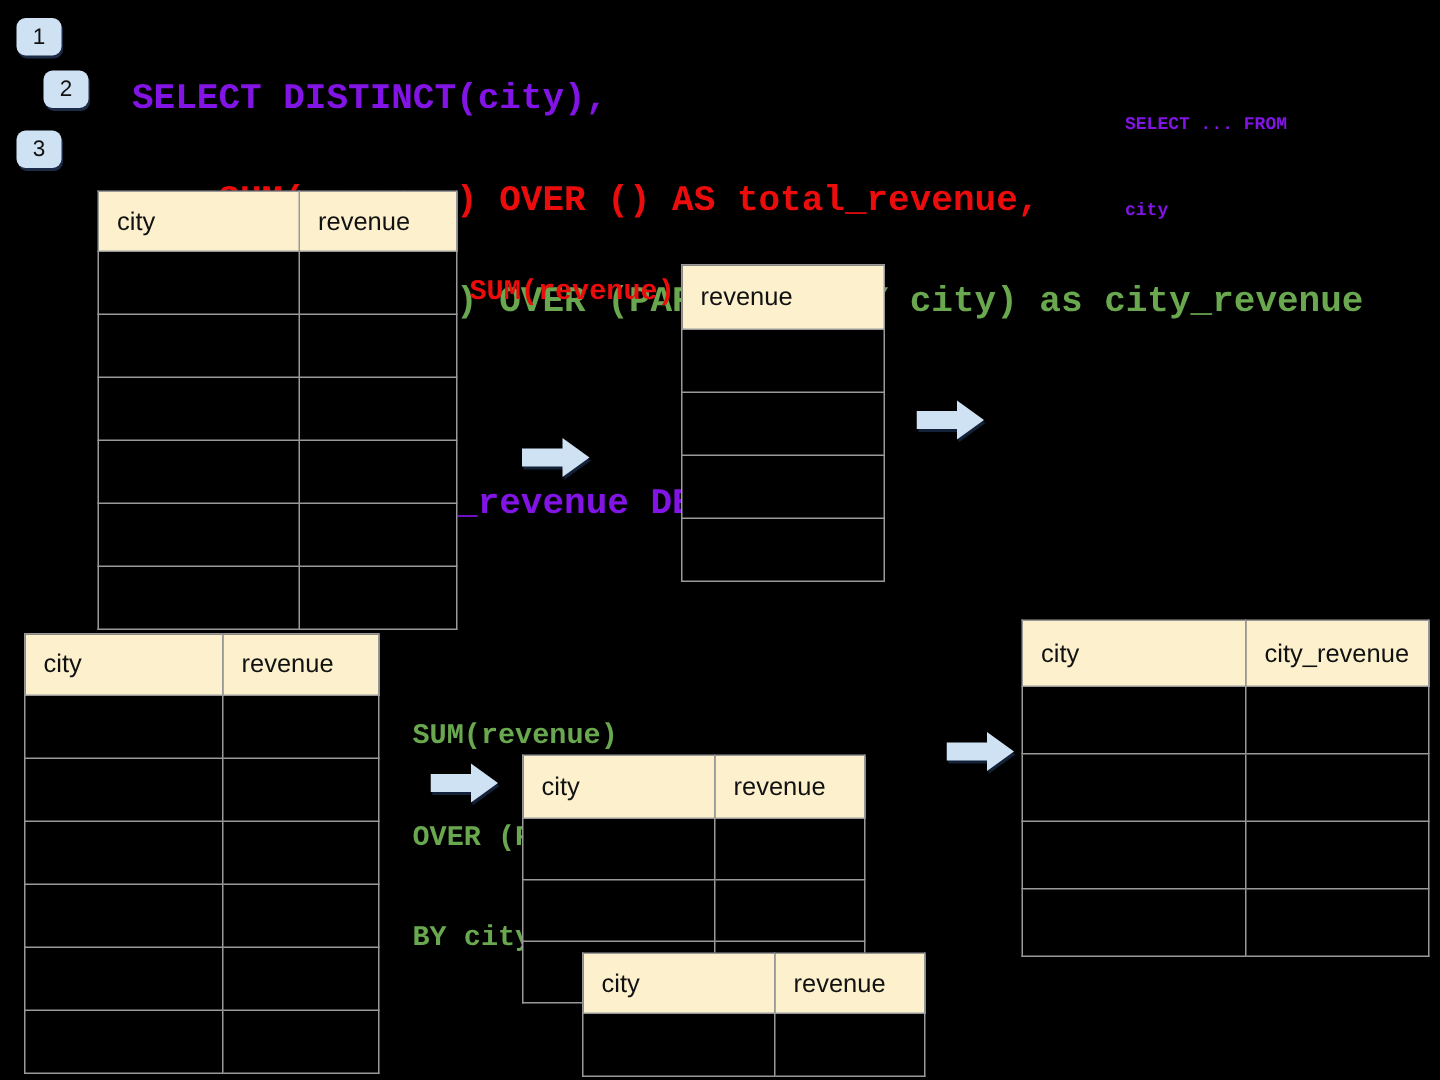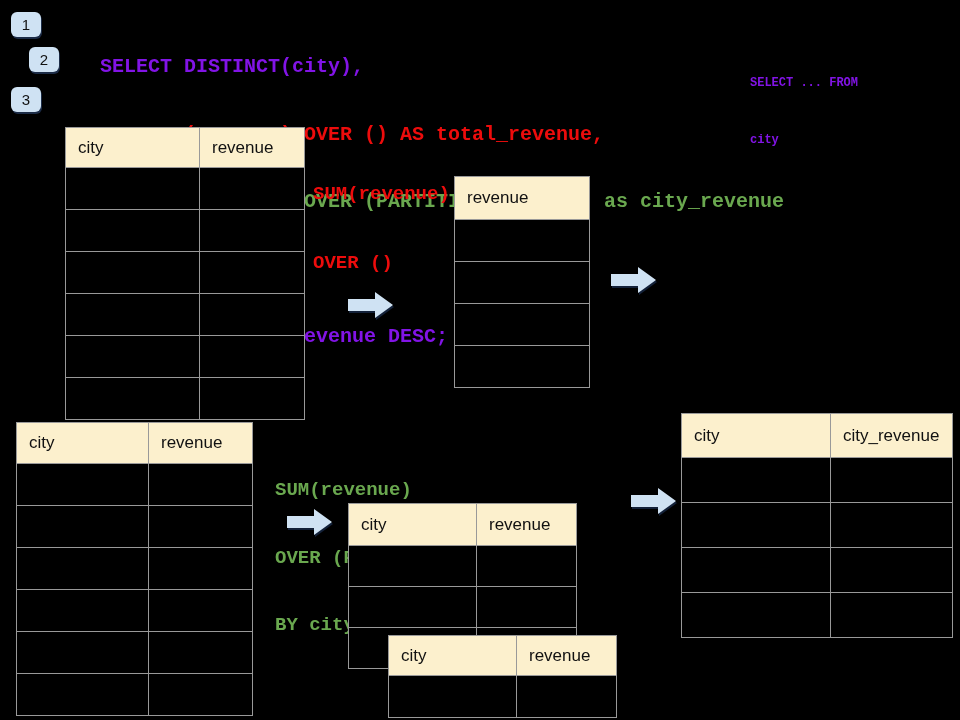--- a/index.html
+++ b/index.html
@@ -27,21 +27,21 @@
   .badge-2 { left: 29px; top: 47px; }
   .badge-3 { left: 11px; top: 87px; }
 
   
   .code {
     position: absolute;
     font-family: "Liberation Mono", monospace;
     font-weight: bold;
     white-space: pre;
   }
-  .main-code { left: 100px; top: 11px; font-size: 20px; line-height: 22.5px; }
+  .main-code { left: 88px; top: 11px; font-size: 24px; line-height: 22.5px; }
   .purple { color: var(--purple); }
   .red    { color: var(--red); }
   .green  { color: var(--green); }
   .side-note { left: 750px; top: 36px; font-size: 12px; line-height: 19px; color: var(--purple); }
   .ann-total { left: 313px; top: 137px; font-size: 19px; line-height: 23px; color: var(--red); }
   .ann-partition { left: 275px; top: 434px; font-size: 19px; line-height: 22.5px; color: var(--green); }
 
   
   .tbl {
     position: absolute;
@@ -115,21 +115,20 @@
     <div class="purple">  ORDER by city_revenue DESC;</div>
   </div>
 
   <div class="code side-note">
     <div>SELECT ... FROM</div>
     <div>city</div>
   </div>
 
   <div class="code ann-total">
     <div>SUM(revenue)</div>
-    <div>OVER ()</div>
   </div>
 
   <div class="code ann-partition">
     <div>SUM(revenue)</div>
     <div>OVER (PARTITION</div>
     <div>BY city)</div>
   </div>
 
   <table class="tbl t-source-top">
       <thead>

